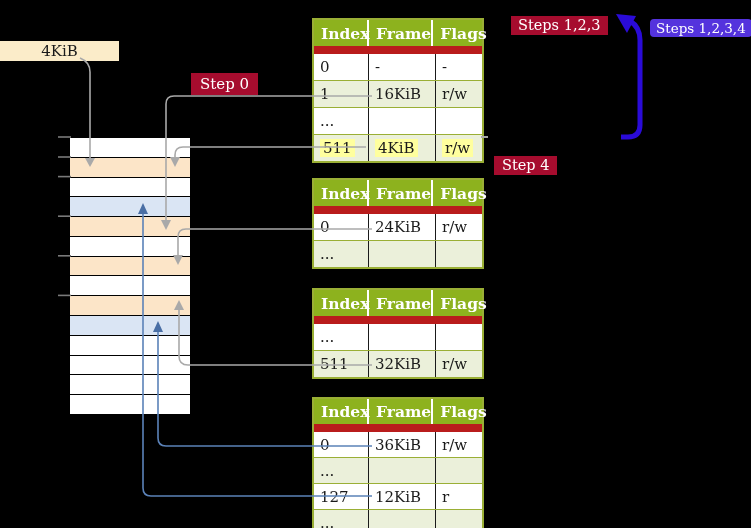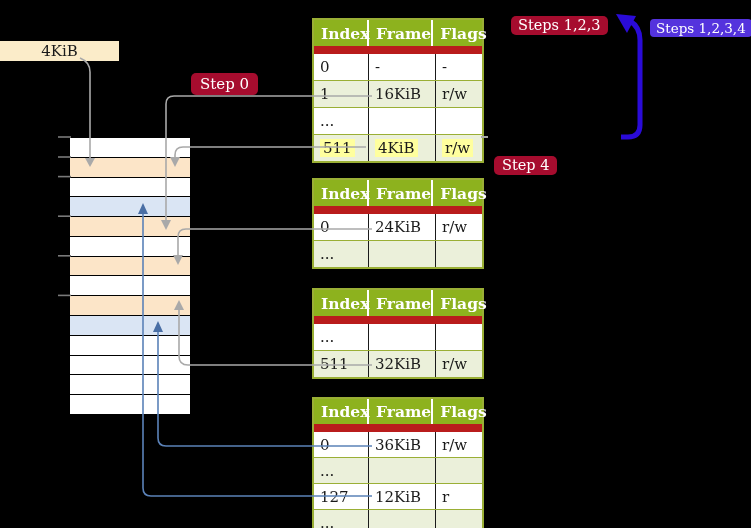--- a/index.html
+++ b/index.html
@@ -2,21 +2,21 @@
 <html><head>
 <meta charset="utf-8">
 <style>
   html,body{margin:0;padding:0;background:#000;}
   .canvas{position:relative;width:751px;height:528px;background:#000;overflow:hidden;
           font-family:"DejaVu Serif","Liberation Serif",serif;}
   
   .labelbox{position:absolute;left:0;top:41px;width:119px;height:20px;background:#fbecc9;
             color:#1a1a1a;font-size:15px;display:flex;align-items:center;justify-content:center;z-index:20;}
   
-  .badge{position:absolute;color:#fff;border-radius:5px;z-index:20;line-height:1.2;white-space:nowrap;}
+  .badge{position:absolute;color:#fff;border-radius:0;z-index:20;line-height:1.2;white-space:nowrap;}
   .badge.red{background:#a60c2e;}
   .badge.blue{background:#5433dd;border-radius:4px;}
   .b-step0{left:191px;top:41px;padding:2px 9px;font-size:15px;margin-top:32px;}
   .b-steps123{left:511px;top:16px;padding:1px 7px;font-size:14.5px;}
   .b-steps1234{left:650px;top:19px;padding:1px 6px;font-size:13.5px;}
   .b-step4{left:494px;top:156px;padding:1px 8px;font-size:14.5px;}
   
   .stack{position:absolute;left:70px;top:137px;width:120px;height:277px;z-index:5;
          display:flex;flex-direction:column;border-top:1.5px solid #000;}
   .mrow{flex:1;border-bottom:1.5px solid #000;}

